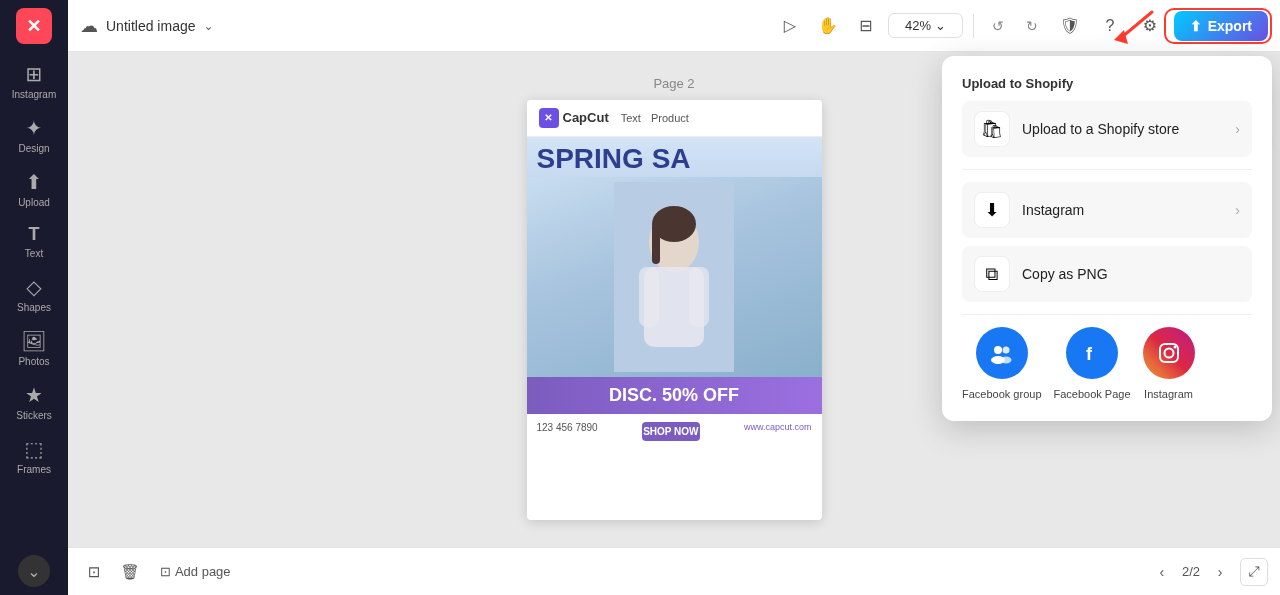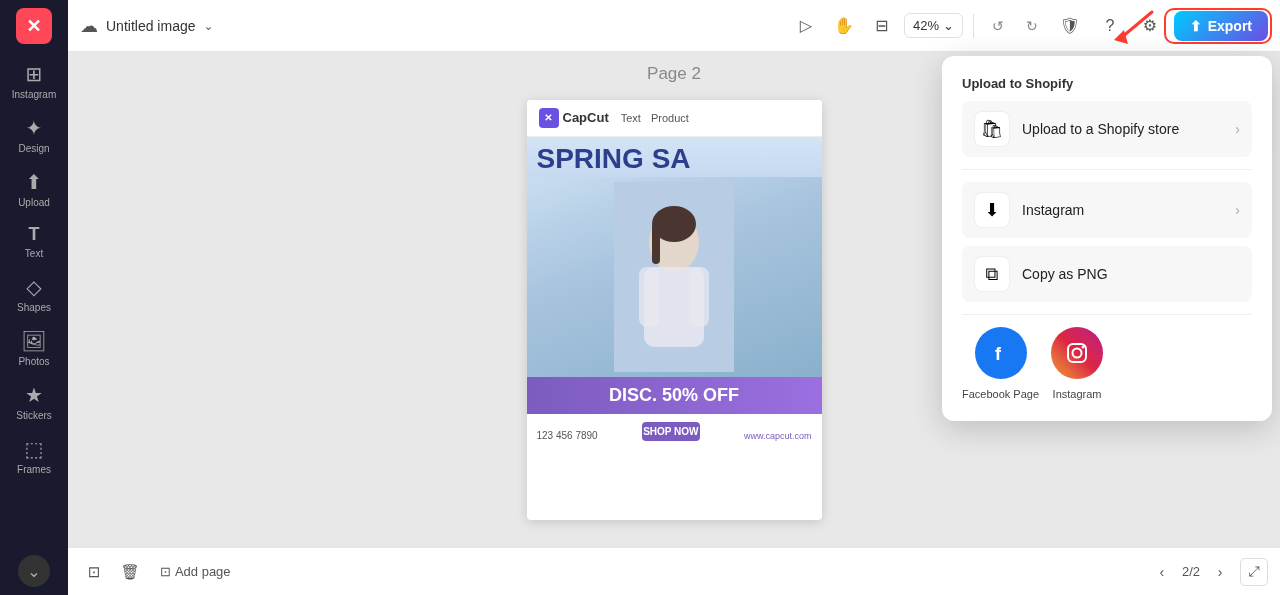--- a/index.html
+++ b/index.html
@@ -77,21 +77,21 @@
       background: transparent;
       display: flex; align-items: center; justify-content: center;
       cursor: pointer;
       font-size: 16px;
       color: #555;
     }
     .zoom-btn {
       display: flex; align-items: center; gap: 4px;
       border: 1px solid #e0e0e0;
       border-radius: 6px;
-      padding: 4px 8px;
+      padding: 4px 16px;
       font-size: 13px;
       color: #333;
       cursor: pointer;
       background: white;
     }
     .divider-v { width: 1px; height: 24px; background: #e0e0e0; margin: 0 4px; }
     .undo-btn, .redo-btn {
       width: 28px; height: 28px;
       border-radius: 5px;
       border: none;
@@ -145,24 +145,24 @@
       right: 0;
       bottom: 48px;
       background: #e8e8e8;
       display: flex;
       align-items: center;
       justify-content: center;
       overflow: hidden;
     }
     .canvas-page-label {
       position: absolute;
-      top: 12px;
+      top: 24px;
       left: 50%;
       transform: translateX(-50%);
-      font-size: 17px;
+      font-size: 13px;
       color: #888;
     }
     
     .canvas-content {
       position: relative;
       margin-top: 20px;
     }
     .canvas-card {
       width: 295px;
       height: 420px;
@@ -224,21 +224,21 @@
       padding: 8px 10px;
       color: white;
       font-size: 18px;
       font-weight: 900;
       text-align: center;
     }
     .card-footer {
       background: white;
       padding: 8px 10px;
       display: flex;
-      align-items: flex-end;
+      align-items: flex-start;
       justify-content: space-between;
     }
     .phone-text { font-size: 10px; color: #555; }
     .shop-btn {
       background: #7c5cbf;
       color: white;
       border: none;
       border-radius: 4px;
       padding: 4px 1px;
       font-size: 10px;
@@ -583,20 +583,31 @@
   </div>
   <div class="dropdown-item" style="margin-bottom:0;">
     <div class="dropdown-item-icon">⧉</div>
     <span class="dropdown-item-text">Copy as PNG</span>
   </div>
 
   <div class="dropdown-divider"></div>
 
   <div class="upload-options-grid">
     <div class="upload-option">
+      <div class="upload-option-icon fb-group-icon">
+        <svg width="26" height="26" viewBox="0 0 26 26" fill="none">
+          <circle cx="9" cy="10" r="4" fill="white"></circle>
+          <circle cx="17" cy="10" r="3.5" fill="white" opacity="0.85"></circle>
+          <ellipse cx="9" cy="20" rx="7" ry="4" fill="white"></ellipse>
+          <ellipse cx="17" cy="20" rx="5.5" ry="3.5" fill="white" opacity="0.75"></ellipse>
+        </svg>
+      </div>
+      <span class="upload-option-label">Facebook group</span>
+    </div>
+    <div class="upload-option">
       <div class="upload-option-icon fb-page-icon">
         <svg width="26" height="26" viewBox="0 0 26 26" fill="none">
           <text x="7" y="20" font-size="18" fill="white" font-family="Arial" font-weight="bold">f</text>
         </svg>
       </div>
       <span class="upload-option-label">Facebook Page</span>
     </div>
     <div class="upload-option">
       <div class="upload-option-icon instagram-icon">
         <svg width="26" height="26" viewBox="0 0 26 26" fill="none">

